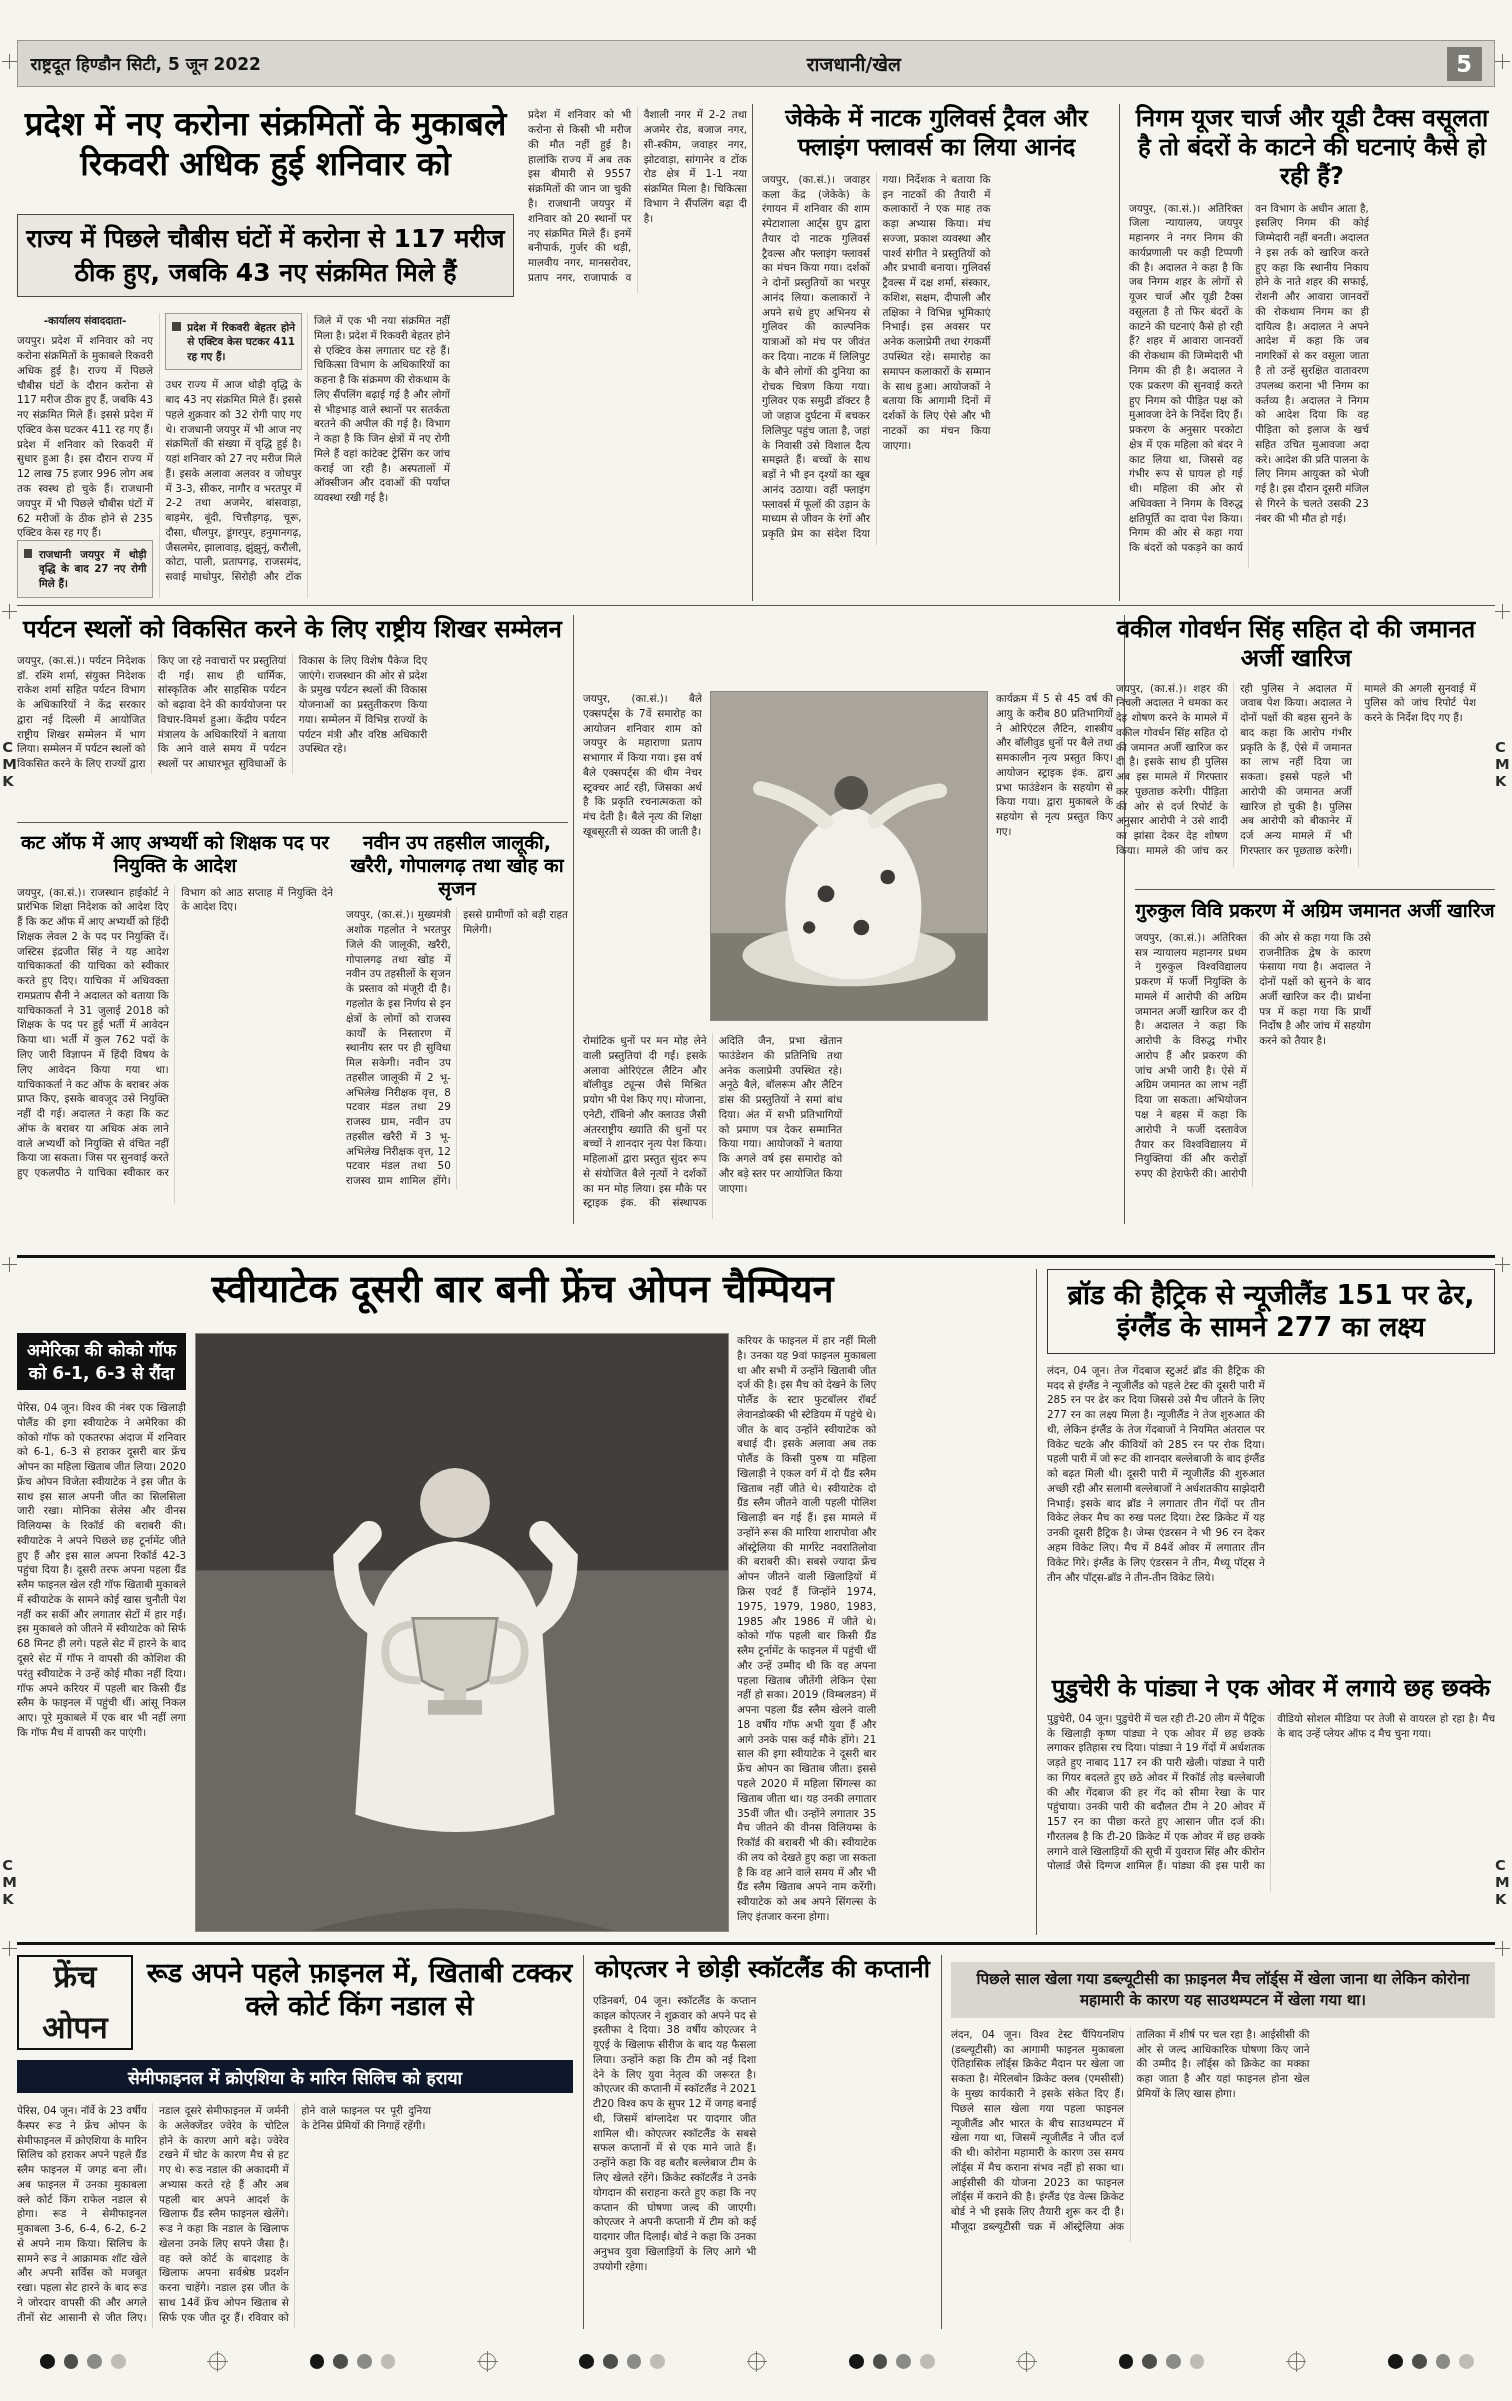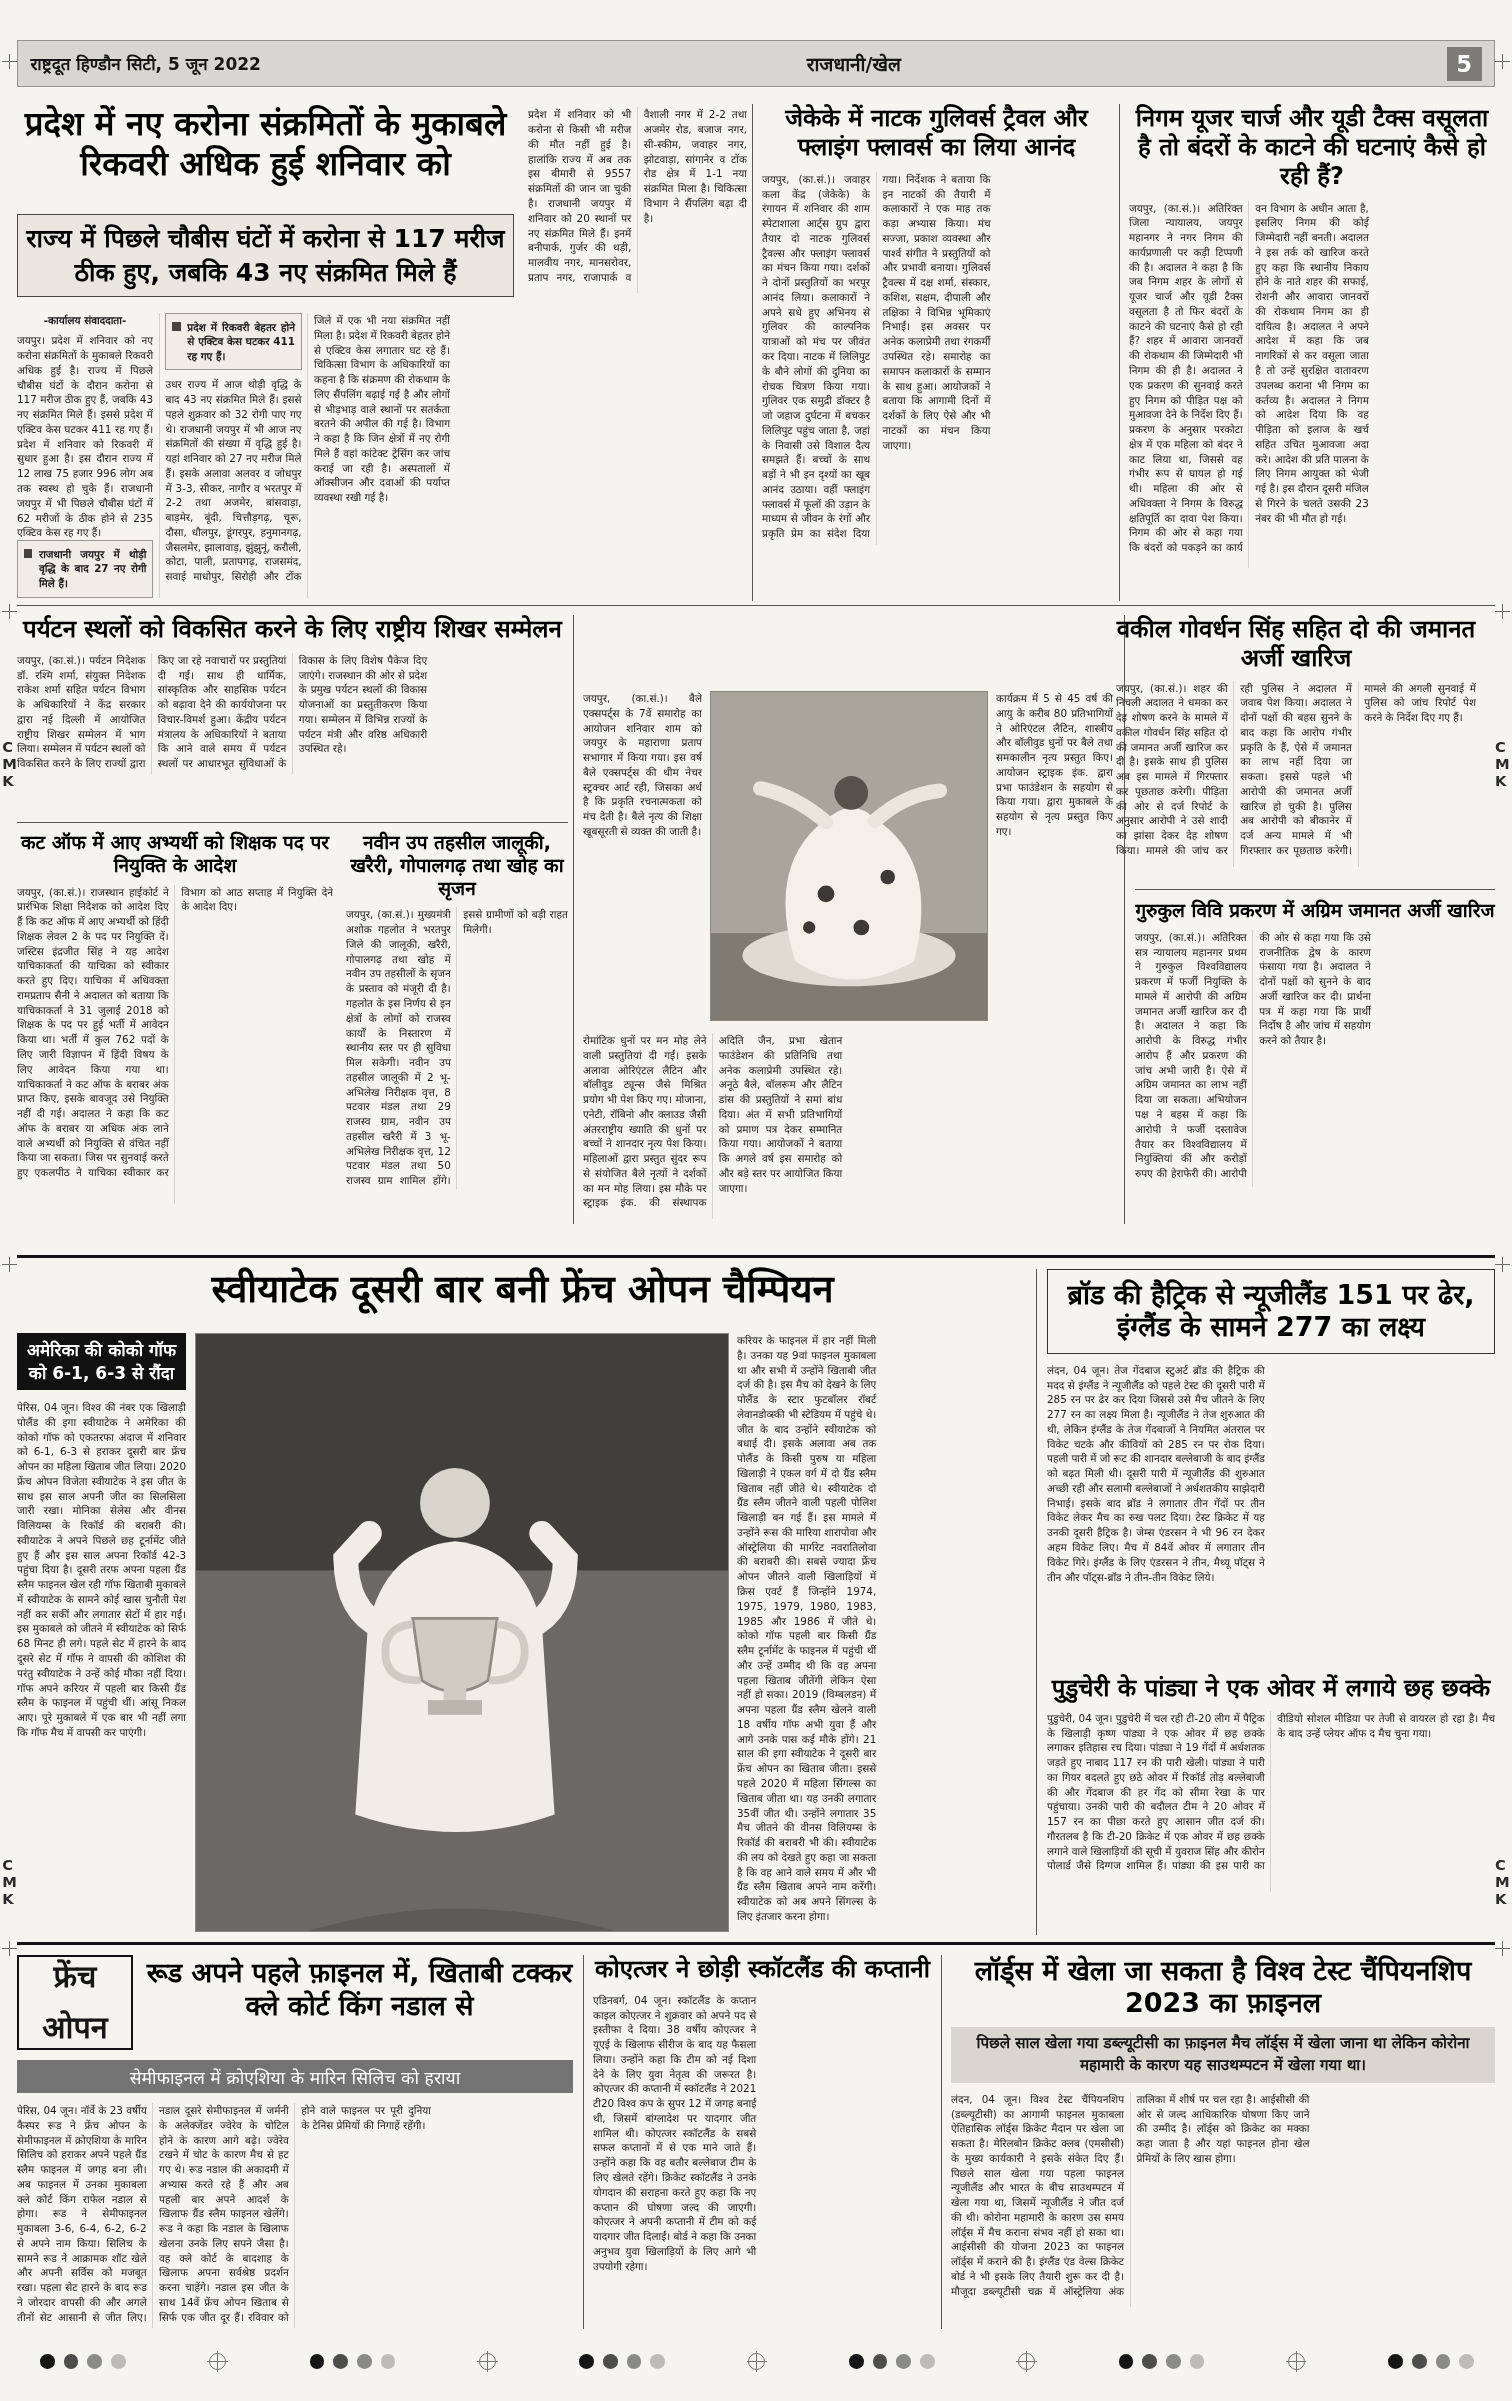--- a/index.html
+++ b/index.html
@@ -27,21 +27,21 @@
   .hs{font-size:19px}
   
   .body{font-size:10.4px;line-height:1.42;text-align:justify;color:#1c1c1c;
         column-gap:12.4px;column-fill:auto;overflow:hidden;column-rule:0.6px solid #d4d1c8}
   .c2{column-count:2}.c3{column-count:3}.c4{column-count:4}.c5{column-count:5}
   .byline{font-weight:700;text-align:center;margin-bottom:5.6px}
   .subbox{border:1.7px solid #4a4844;background:#e9e7e0;font-size:25px;font-weight:700;
           text-align:center;line-height:1.35;padding:6.8px 5.6px;color:#000}
   .kicker{background:#111;color:#fff;font-weight:700;font-size:17px;text-align:center;
           line-height:1.35;padding:5.6px 4.5px}
-  .revbar{background:#737373;color:#fff;font-weight:400;font-size:17.5px;text-align:center;
+  .revbar{background:#0f172a;color:#fff;font-weight:700;font-size:17.5px;text-align:center;
           padding:4.5px 3.4px}
   .graybar{background:#d8d6cf;font-weight:700;font-size:15.2px;text-align:center;
            line-height:1.4;padding:6.8px 10.2px}
   .bullet{display:flex;gap:6.8px;border:0.6px solid #9b9992;background:#efede6;
           padding:5.6px;margin:0 0 6.8px 0;font-weight:600;break-inside:avoid}
   .bullet .sq{flex:0 0 auto;width:8.5px;height:8.5px;background:#44423e;margin-top:2.8px}
   .fobox{border:2.3px solid #111;display:flex;flex-direction:column;align-items:center;
          justify-content:space-between;font-size:30.5px;font-weight:700;line-height:1.3;text-align:center}
   .broadbox{border:1.1px solid #333;padding:9px 5.6px}
   .photo{position:absolute;overflow:hidden;border:0.6px solid #8a887f;background:#9b9890}
@@ -249,21 +249,20 @@
   <div class="vrule" style="left:583px;top:1955px;height:374px"></div>
 
   <section class="abs" style="left:593px;top:1955px;width:339px;height:374px">
     <h2 class="h hm">कोएत्जर ने छोड़ी स्कॉटलैंड की कप्तानी</h2>
     <div class="body c2" style="height:288px;margin-top:9px">एडिनबर्ग, 04 जून। स्कॉटलैंड के कप्तान काइल कोएत्जर ने शुक्रवार को अपने पद से इस्तीफा दे दिया। 38 वर्षीय कोएत्जर ने यूएई के खिलाफ सीरीज के बाद यह फैसला लिया। उन्होंने कहा कि टीम को नई दिशा देने के लिए युवा नेतृत्व की जरूरत है। कोएत्जर की कप्तानी में स्कॉटलैंड ने 2021 टी20 विश्व कप के सुपर 12 में जगह बनाई थी, जिसमें बांग्लादेश पर यादगार जीत शामिल थी। कोएत्जर स्कॉटलैंड के सबसे सफल कप्तानों में से एक माने जाते हैं। उन्होंने कहा कि वह बतौर बल्लेबाज टीम के लिए खेलते रहेंगे। क्रिकेट स्कॉटलैंड ने उनके योगदान की सराहना करते हुए कहा कि नए कप्तान की घोषणा जल्द की जाएगी। कोएत्जर ने अपनी कप्तानी में टीम को कई यादगार जीत दिलाईं। बोर्ड ने कहा कि उनका अनुभव युवा खिलाड़ियों के लिए आगे भी उपयोगी रहेगा।</div>
   </section>
 
   <div class="vrule" style="left:941px;top:1955px;height:374px"></div>
 
   <section class="abs" style="left:951px;top:1955px;width:544px;height:374px">
-    <h2 class="h hl">लॉर्ड्स में खेला जा सकता है विश्व टेस्ट चैंपियनशिप 2023 का फ़ाइनल</h2>
     <div class="graybar" style="margin-top:6.8px">पिछले साल खेला गया डब्ल्यूटीसी का फ़ाइनल मैच लॉर्ड्स में खेला जाना था लेकिन कोरोना महामारी के कारण यह साउथम्पटन में खेला गया था।</div>
     <div class="body c3" style="height:215px;margin-top:9px">लंदन, 04 जून। विश्व टेस्ट चैंपियनशिप (डब्ल्यूटीसी) का आगामी फाइनल मुकाबला ऐतिहासिक लॉर्ड्स क्रिकेट मैदान पर खेला जा सकता है। मेरिलबोन क्रिकेट क्लब (एमसीसी) के मुख्य कार्यकारी ने इसके संकेत दिए हैं। पिछले साल खेला गया पहला फाइनल न्यूजीलैंड और भारत के बीच साउथम्पटन में खेला गया था, जिसमें न्यूजीलैंड ने जीत दर्ज की थी। कोरोना महामारी के कारण उस समय लॉर्ड्स में मैच कराना संभव नहीं हो सका था। आईसीसी की योजना 2023 का फाइनल लॉर्ड्स में कराने की है। इंग्लैंड एंड वेल्स क्रिकेट बोर्ड ने भी इसके लिए तैयारी शुरू कर दी है। मौजूदा डब्ल्यूटीसी चक्र में ऑस्ट्रेलिया अंक तालिका में शीर्ष पर चल रहा है। आईसीसी की ओर से जल्द आधिकारिक घोषणा किए जाने की उम्मीद है। लॉर्ड्स को क्रिकेट का मक्का कहा जाता है और यहां फाइनल होना खेल प्रेमियों के लिए खास होगा।</div>
   </section>
 
   <div class="dotsrow" style="left:40px;top:2353px;width:1434px">
     <div class="dgrp">
       <span class="dot d1"></span>
         <span class="dot d2"></span>
         <span class="dot d3"></span>
         <span class="dot d4"></span>

